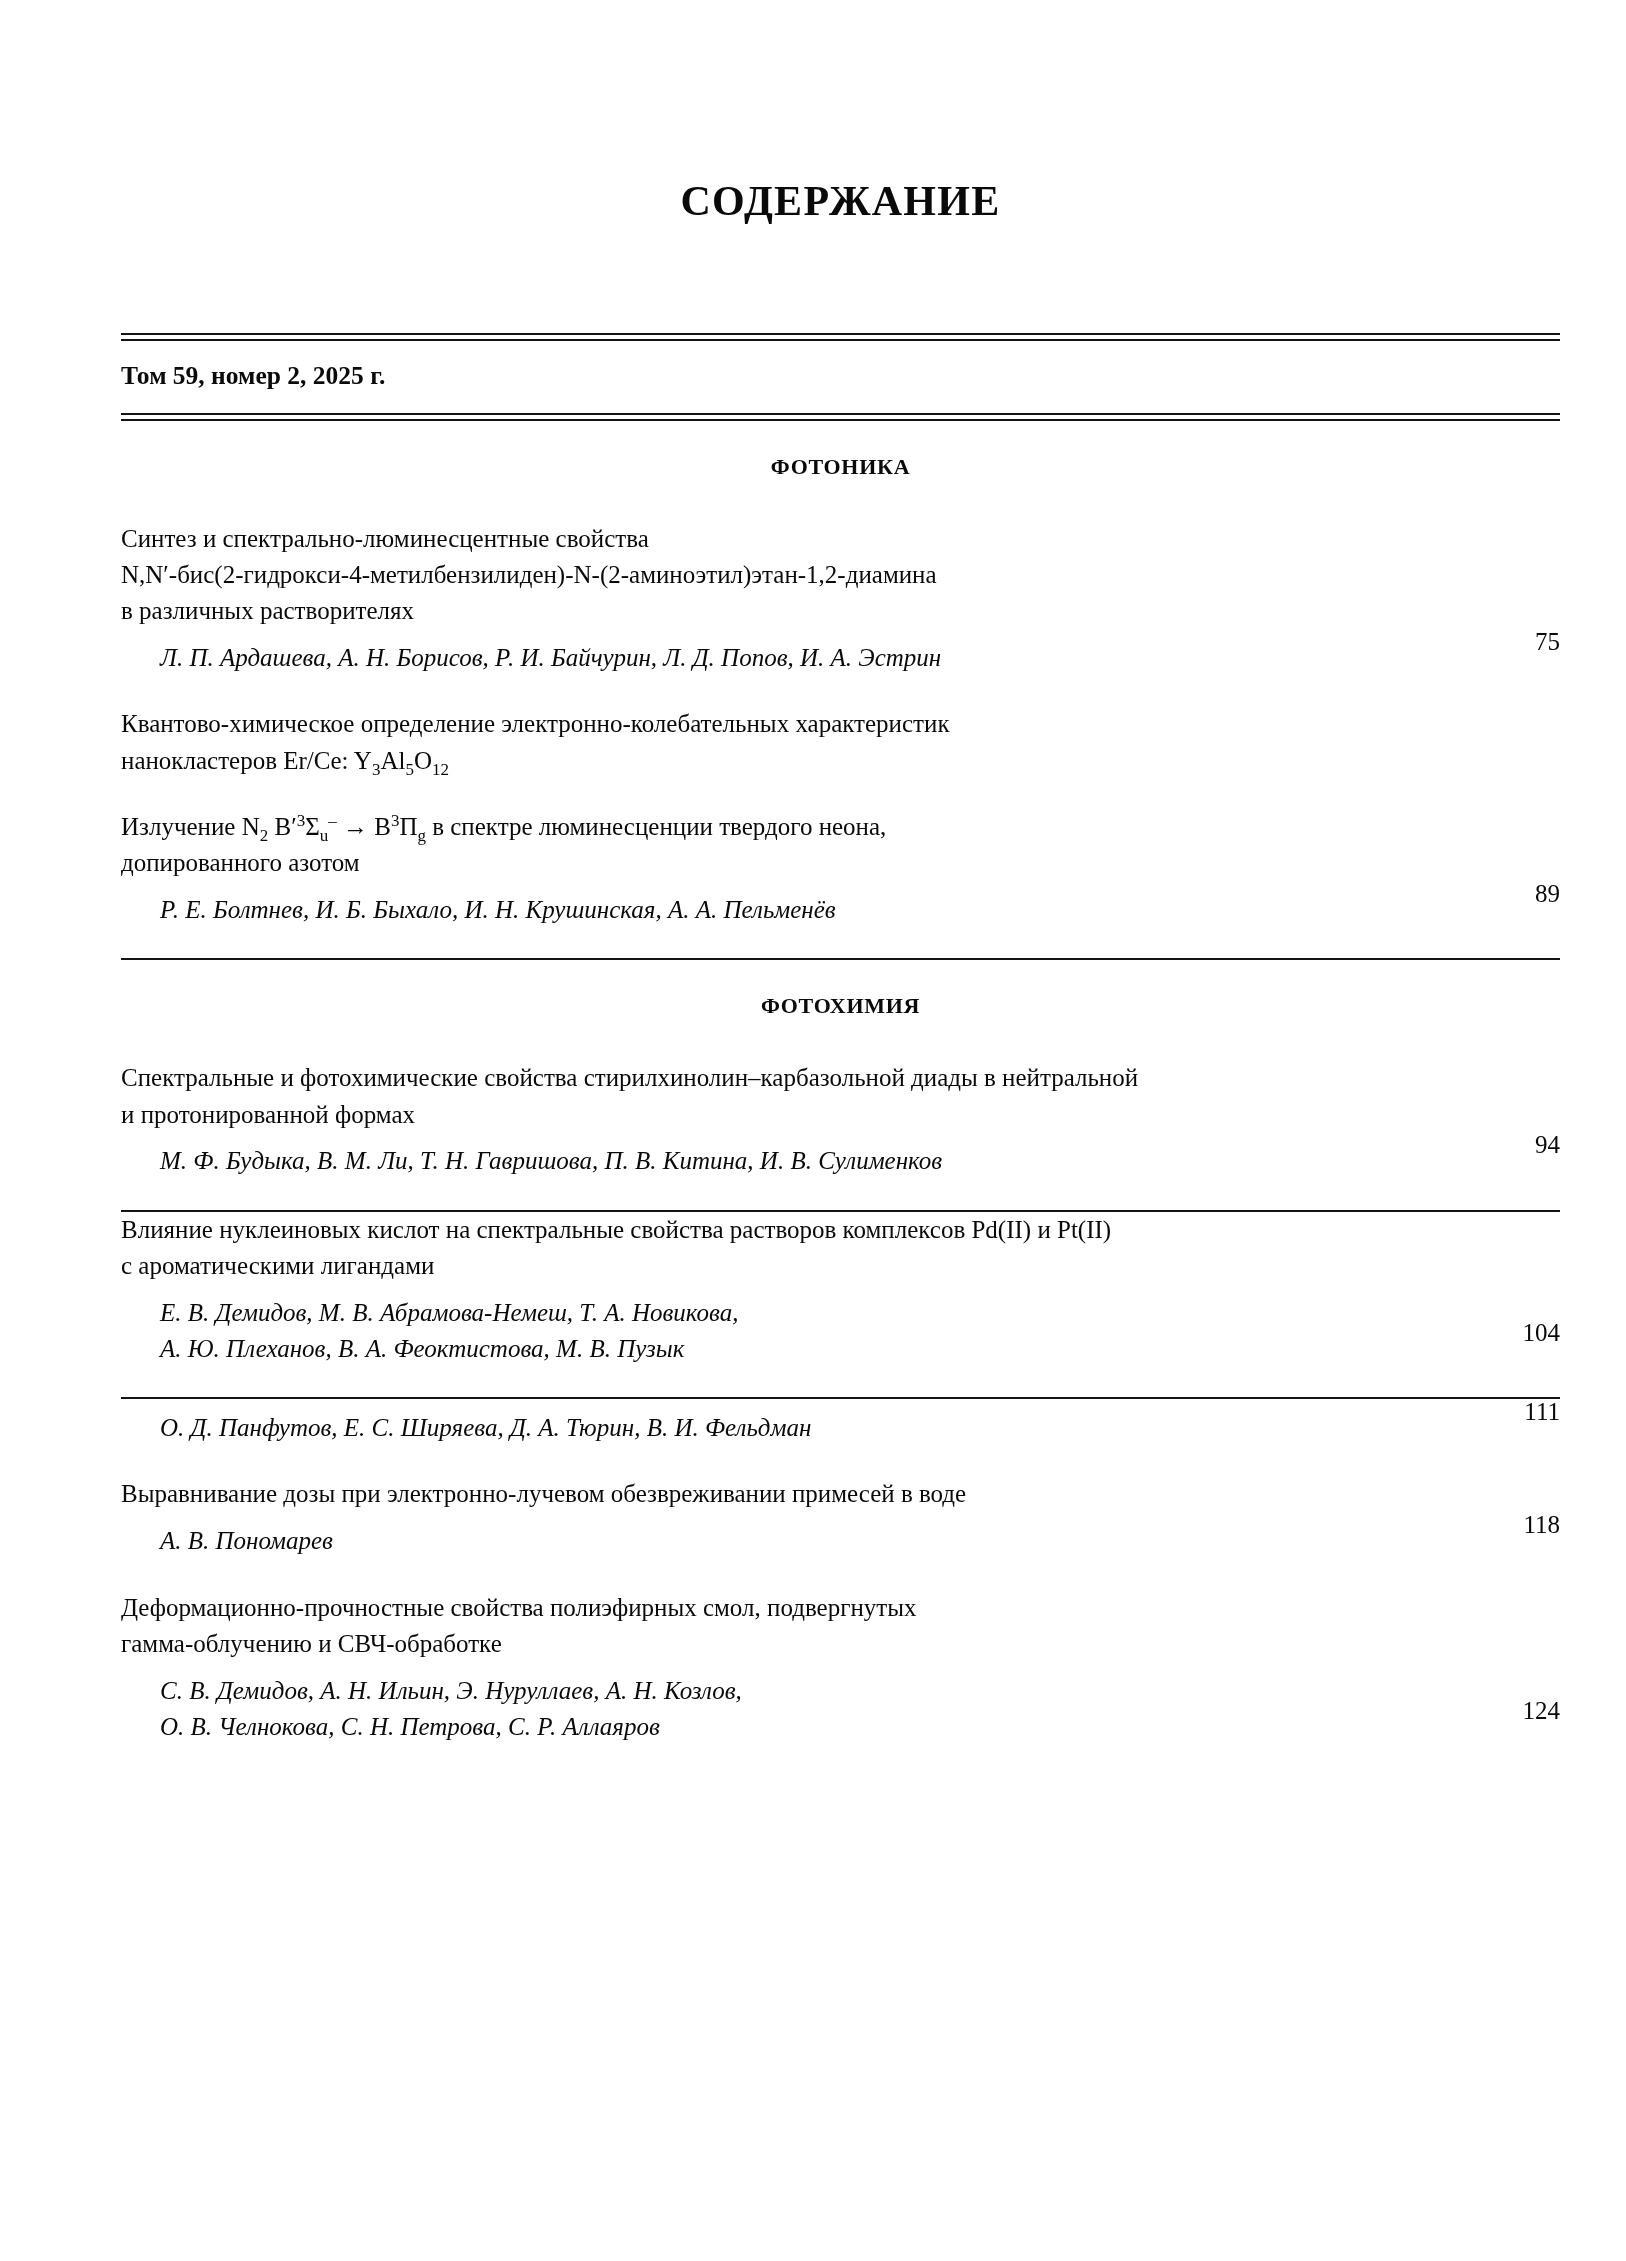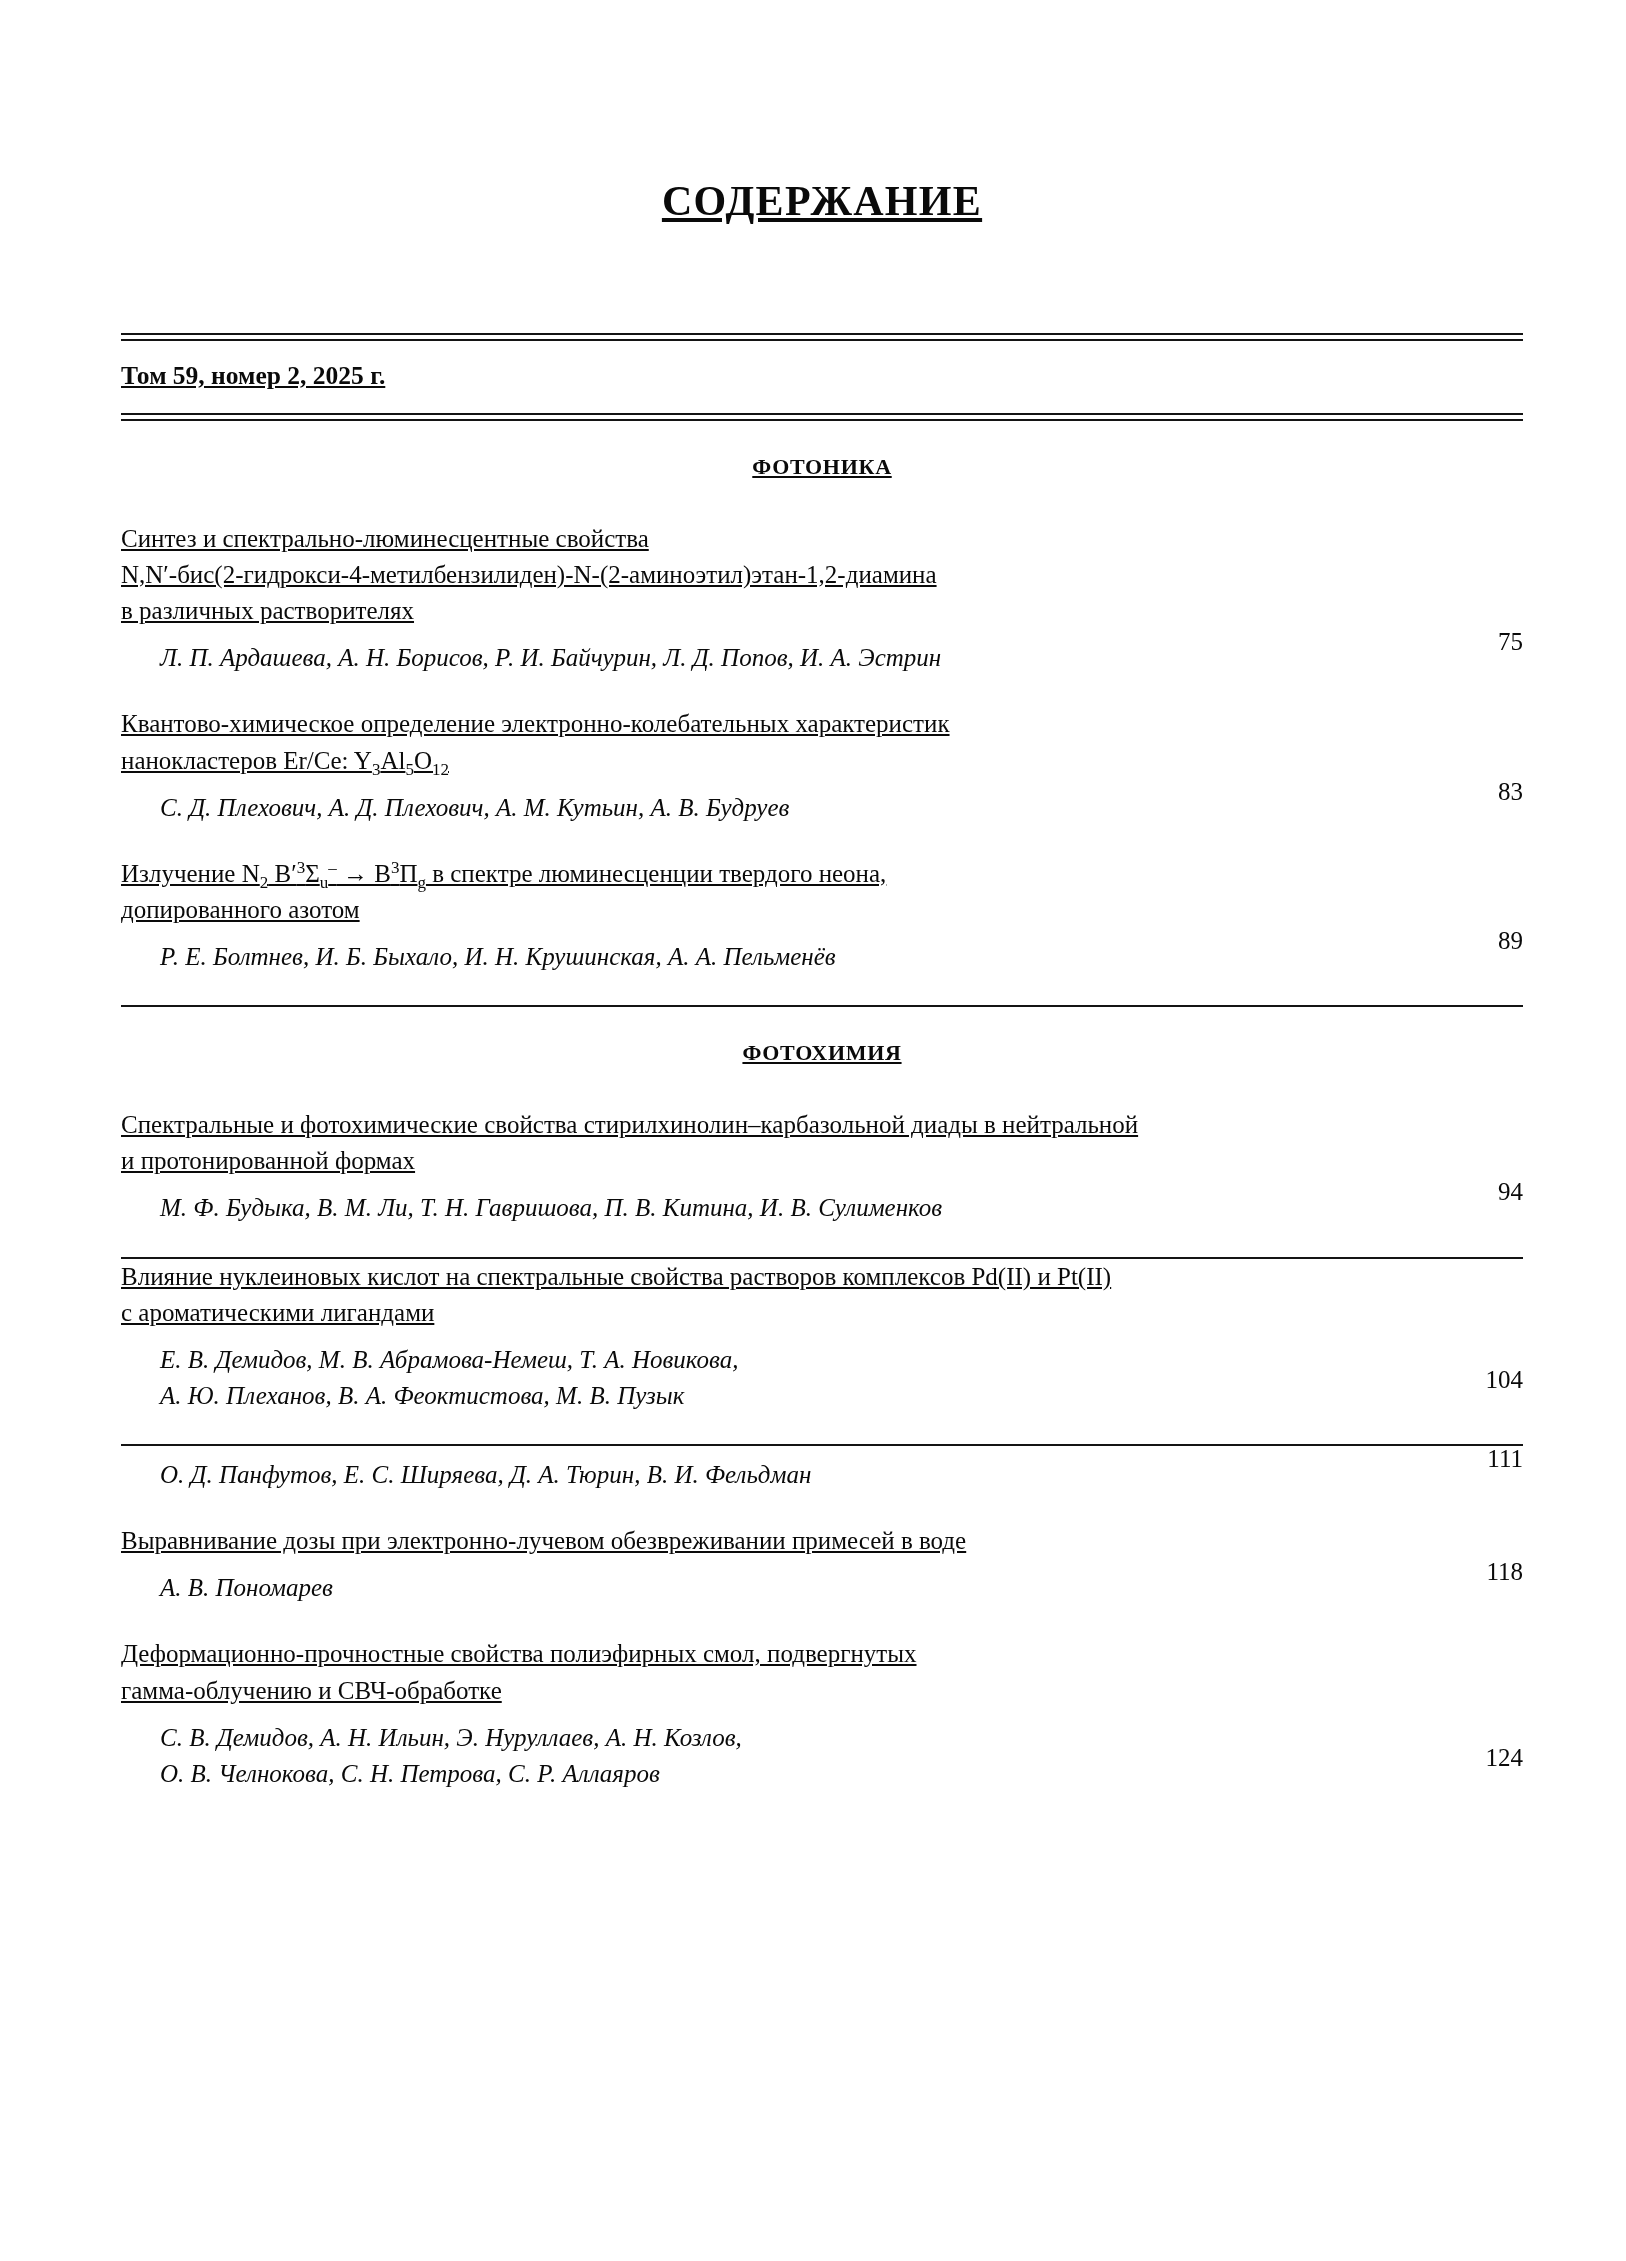--- a/index.html
+++ b/index.html
@@ -10,22 +10,21 @@
   body {
     width: 1626px;
     height: 2261px;
     color: #0a0a0a;
     font-family: "Liberation Serif", serif;
     font-size: 25px;
     line-height: 1.45;
     overflow: hidden;
   }
   .page {
-    padding: 171px 103px 0 121px;
-    text-decoration: underline;
+    padding: 171px 66px 0 121px;
   }
   .doc-title {
     text-align: center;
     font-size: 42px;
     font-weight: bold;
     letter-spacing: 1.3px;
     margin: 0 0 101px 0;
   }
   .double-rule {
     height: 4px;
@@ -96,24 +95,20 @@
 в различных растворителях</div>
       <div class="entry-meta">
         <span class="authors">Л. П. Ардашева, А. Н. Борисов, Р. И. Байчурин, Л. Д. Попов, И. А. Эстрин</span>
         <span class="pageno">75</span>
       </div>
     </div>
 
     <div class="entry">
       <div class="entry-title">Квантово-химическое определение электронно-колебательных характеристик
 нанокластеров Er/Ce: Y<sub>3</sub>Al<sub>5</sub>O<sub>12</sub></div>
-      <div class="entry-meta">
-        <span class="authors">С. Д. Плехович, А. Д. Плехович, А. М. Кутьин, А. В. Будруев</span>
-        <span class="pageno">83</span>
-      </div>
     </div>
 
     <div class="entry">
       <div class="entry-title">Излучение N<sub>2</sub> B′<sup>3</sup>Σ<sub>u</sub><sup>–</sup> → B<sup>3</sup>Π<sub>g</sub> в спектре люминесценции твердого неона,
 допированного азотом</div>
       <div class="entry-meta">
         <span class="authors">Р. Е. Болтнев, И. Б. Быхало, И. Н. Крушинская, А. А. Пельменёв</span>
         <span class="pageno">89</span>
       </div>
     </div>

